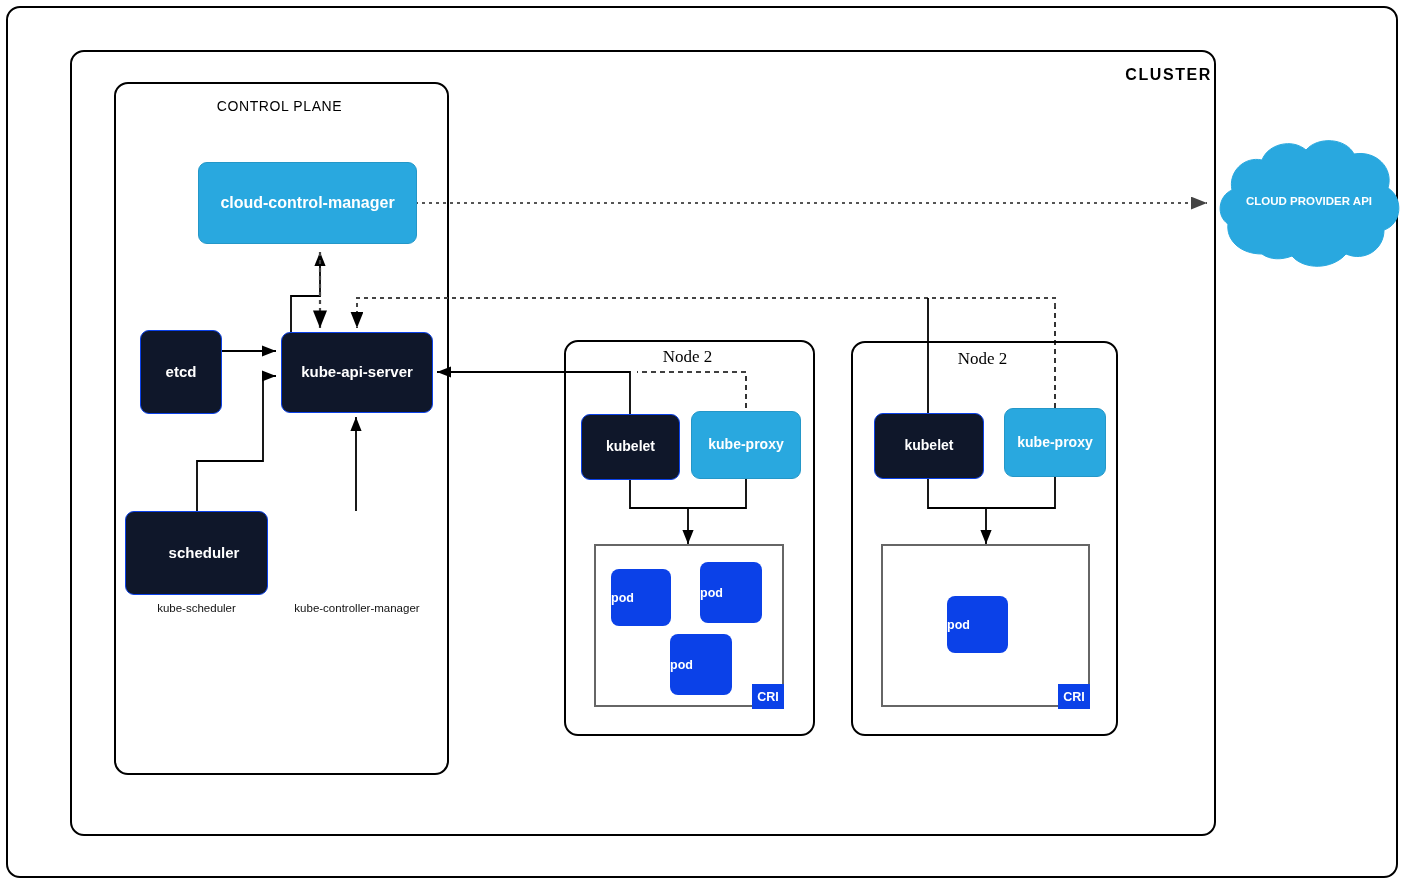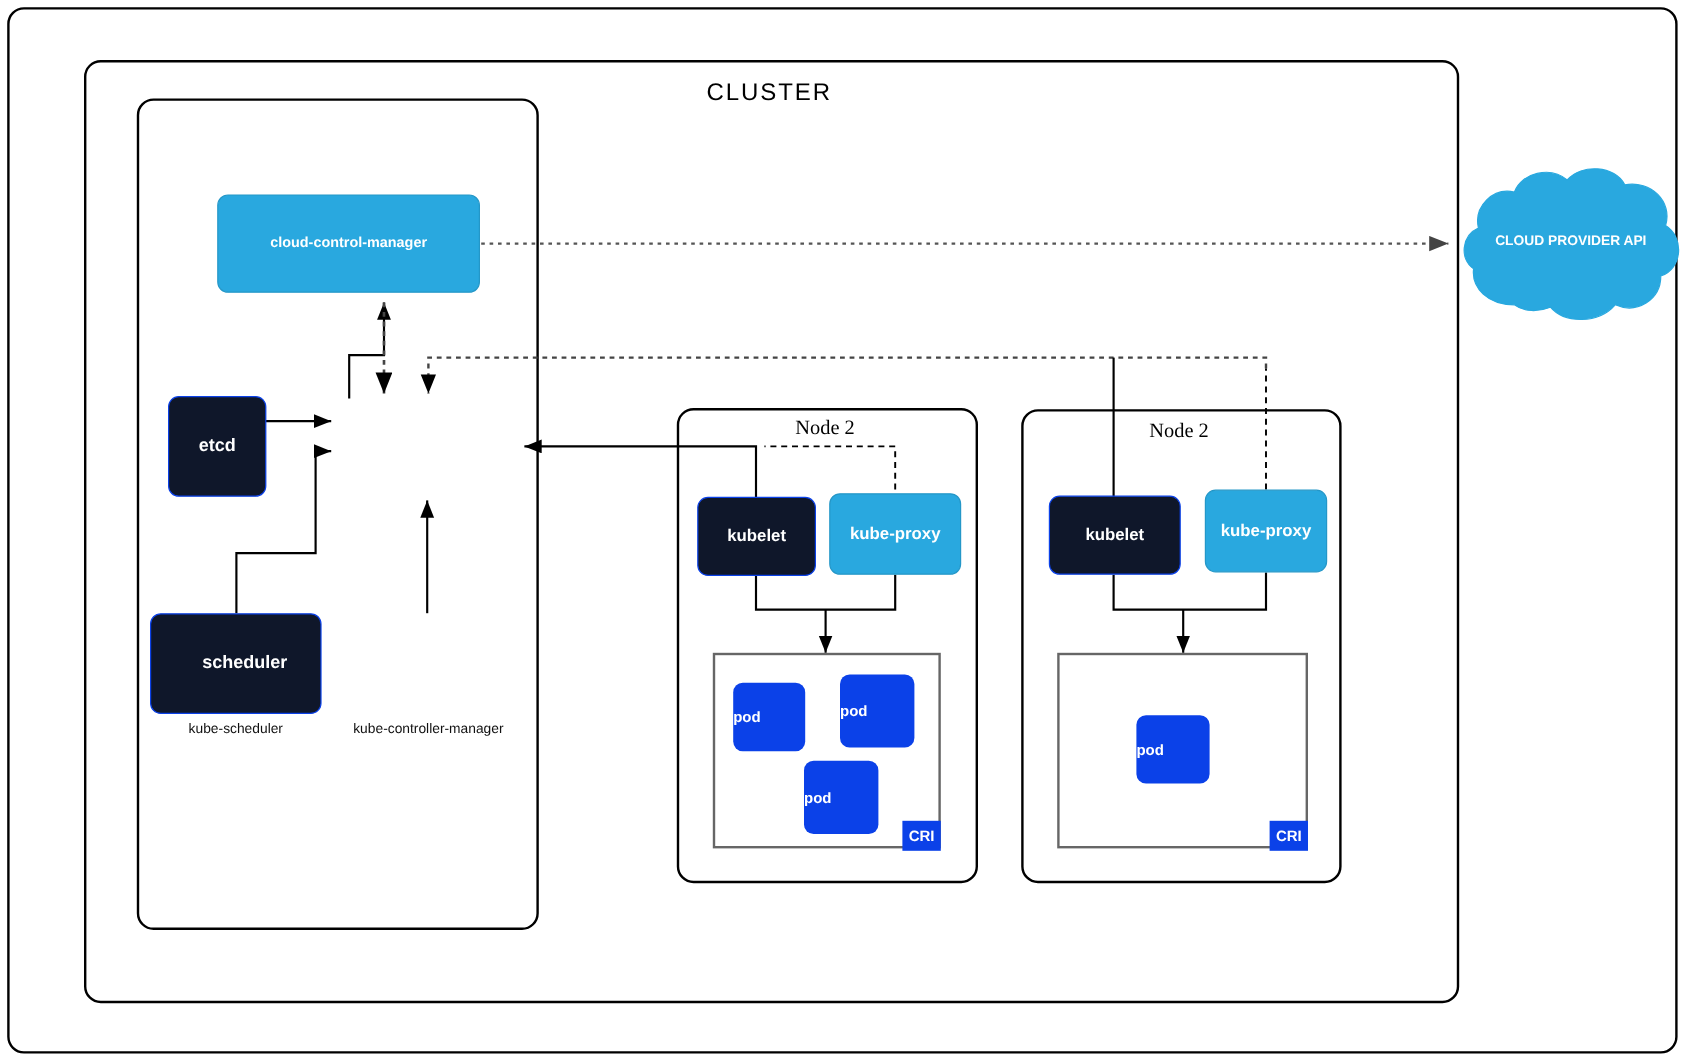--- a/index.html
+++ b/index.html
@@ -4,22 +4,22 @@
 <style>
   html,body{margin:0;padding:0;background:#ffffff;}
   body{font-family:"Liberation Sans",sans-serif;}
   #stage{position:relative;width:1402px;height:882px;background:#ffffff;overflow:hidden;}
   #svg-layer{position:absolute;left:0;top:0;width:1402px;height:882px;}
 
   .frame{position:absolute;border:2px solid #000000;border-radius:14px;background:transparent;}
 
   .title-cluster{
     position:absolute;font-family:"Liberation Sans",sans-serif;
-    font-size:20px;font-weight:normal;color:#000;letter-spacing:1.6px;
-    text-align:center;white-space:nowrap;
+    font-size:16px;font-weight:bold;color:#000;letter-spacing:1.6px;
+    text-align:right;white-space:nowrap;
   }
   .title-plain{
     position:absolute;font-family:"Liberation Sans",sans-serif;
     font-size:14px;font-weight:normal;color:#000;letter-spacing:.6px;
     text-align:center;white-space:nowrap;
   }
   .title-serif{
     position:absolute;font-family:"Liberation Serif",serif;
     font-size:17px;font-weight:normal;color:#000;
     text-align:center;white-space:nowrap;
@@ -60,20 +60,21 @@
 <body>
 
 <div id="stage">
 
   <div class="frame" style="left:6px;top:6px;width:1388px;height:868px;"></div>
 
   <div class="frame" style="left:70px;top:50px;width:1142px;height:782px;"></div>
   <div class="title-cluster" style="left:70px;top:66px;width:1142px;">CLUSTER</div>
 
   <div class="frame" style="left:114px;top:82px;width:331px;height:689px;"></div>
+  <div class="title-plain" style="left:114px;top:98px;width:331px;">CONTROL PLANE</div>
 
   <svg id="svg-layer" viewBox="0 0 1402 882">
     <defs>
       <marker id="arrow" markerWidth="9" markerHeight="9" refX="8" refY="3.2" orient="auto" markerUnits="strokeWidth">
         <path d="M0,0 L8,3.2 L0,6.4 z" fill="#000000"></path>
       </marker>
       <marker id="arrow-d" markerWidth="9" markerHeight="9" refX="8" refY="3.2" orient="auto" markerUnits="strokeWidth">
         <path d="M0,0 L8,3.2 L0,6.4 z" fill="#444444"></path>
       </marker>
     </defs>
@@ -123,28 +124,31 @@
       <path d="M630,479 L630,508 L746,508 L746,479" fill="none" stroke="#000000" stroke-width="1.8"></path>
       <path d="M688,508 L688,544" fill="none" stroke="#000000" stroke-width="1.8" marker-end="url(#arrow)"></path>
     </g>
 
     <g>
       <path d="M928,479 L928,508 L1055,508 L1055,477" fill="none" stroke="#000000" stroke-width="1.8"></path>
       <path d="M986,508 L986,544" fill="none" stroke="#000000" stroke-width="1.8" marker-end="url(#arrow)"></path>
     </g>
   </svg>
 
-  <div class="node-box blue-light" style="left:181px;top:162px;width:219px;height:82px;font-size:12px;">
+  <div class="node-box blue-light" style="left:198px;top:162px;width:219px;height:82px;font-size:16px;">
     <span>cloud-control-manager</span>
   </div>
 
   <div class="node-box blue-dark" style="left:140px;top:330px;width:82px;height:84px;font-size:15px;">
     <span>etcd</span>
   </div>
 
+  <div class="node-box blue-dark" style="left:281px;top:332px;width:152px;height:81px;font-size:15px;">
+    <span>kube-api-server</span>
+  </div>
 
   <div class="node-box blue-dark" style="left:125px;top:511px;width:143px;height:84px;font-size:15px;padding-left:15px;">
     <span>scheduler</span>
   </div>
   <div class="caption" style="left:125px;top:602px;width:143px;">kube-scheduler</div>
 
   <div class="caption" style="left:271px;top:602px;width:172px;">kube-controller-manager</div>
 
   <div class="frame" style="left:564px;top:340px;width:247px;height:392px;"></div>
   <div class="title-serif" style="left:564px;top:347px;width:247px;">Node 2</div>

